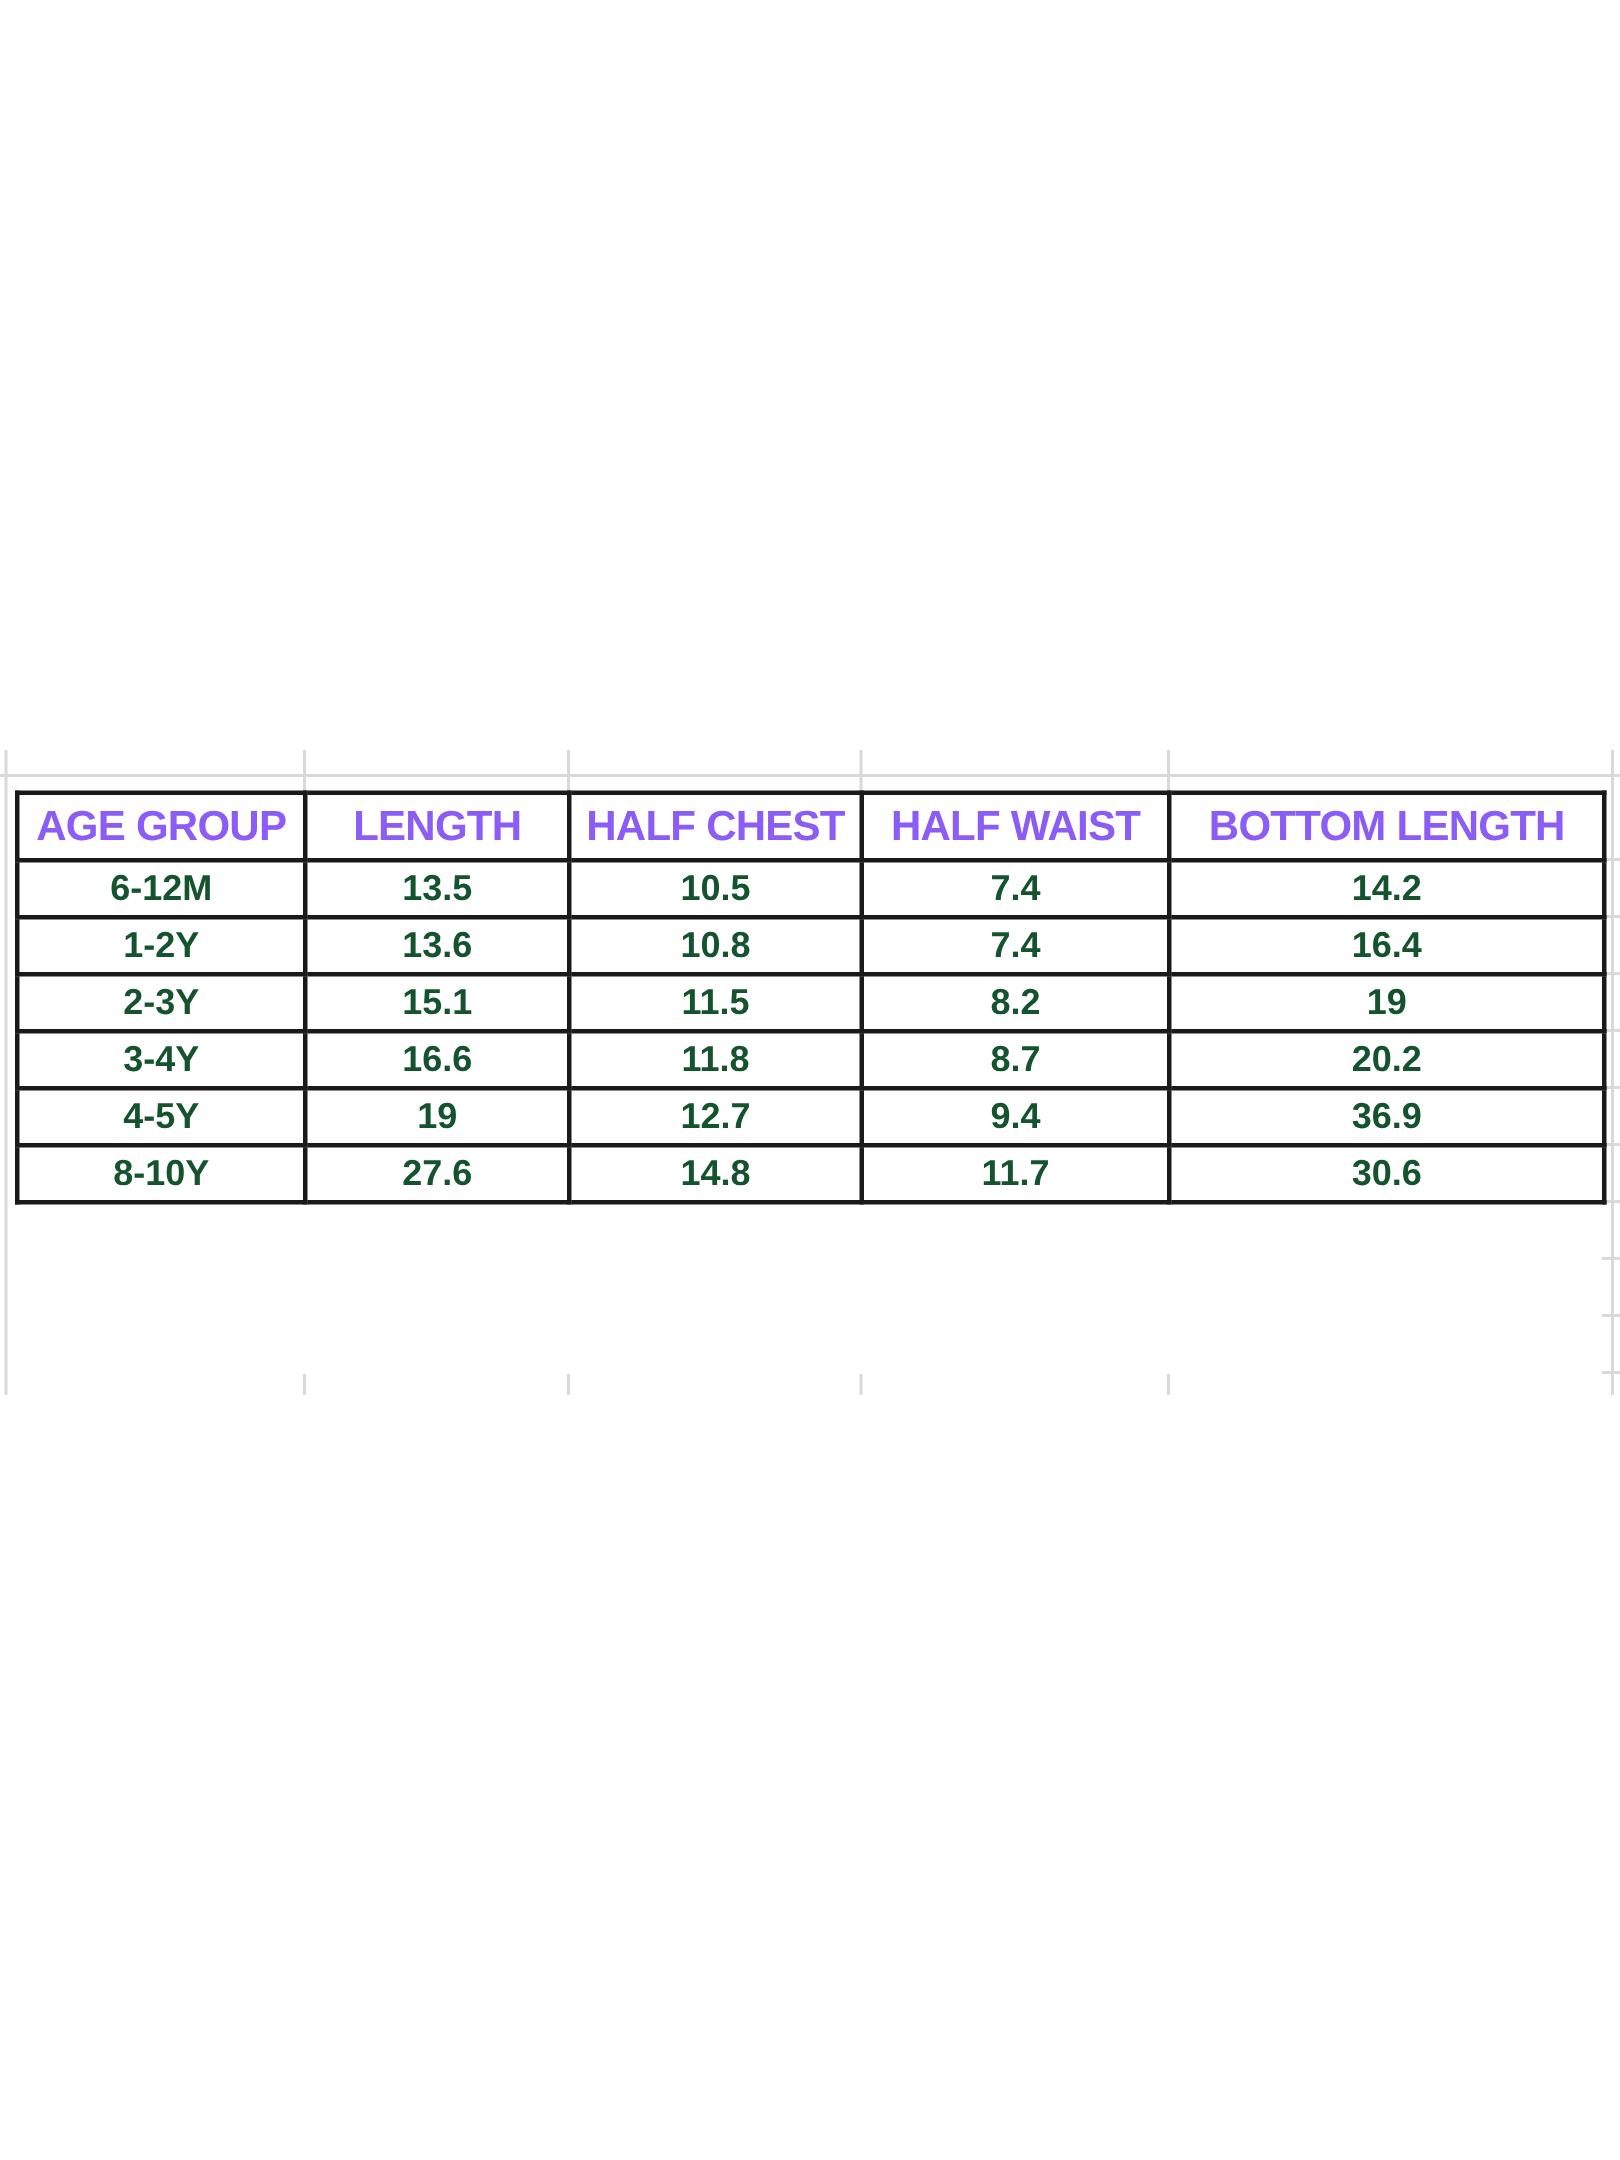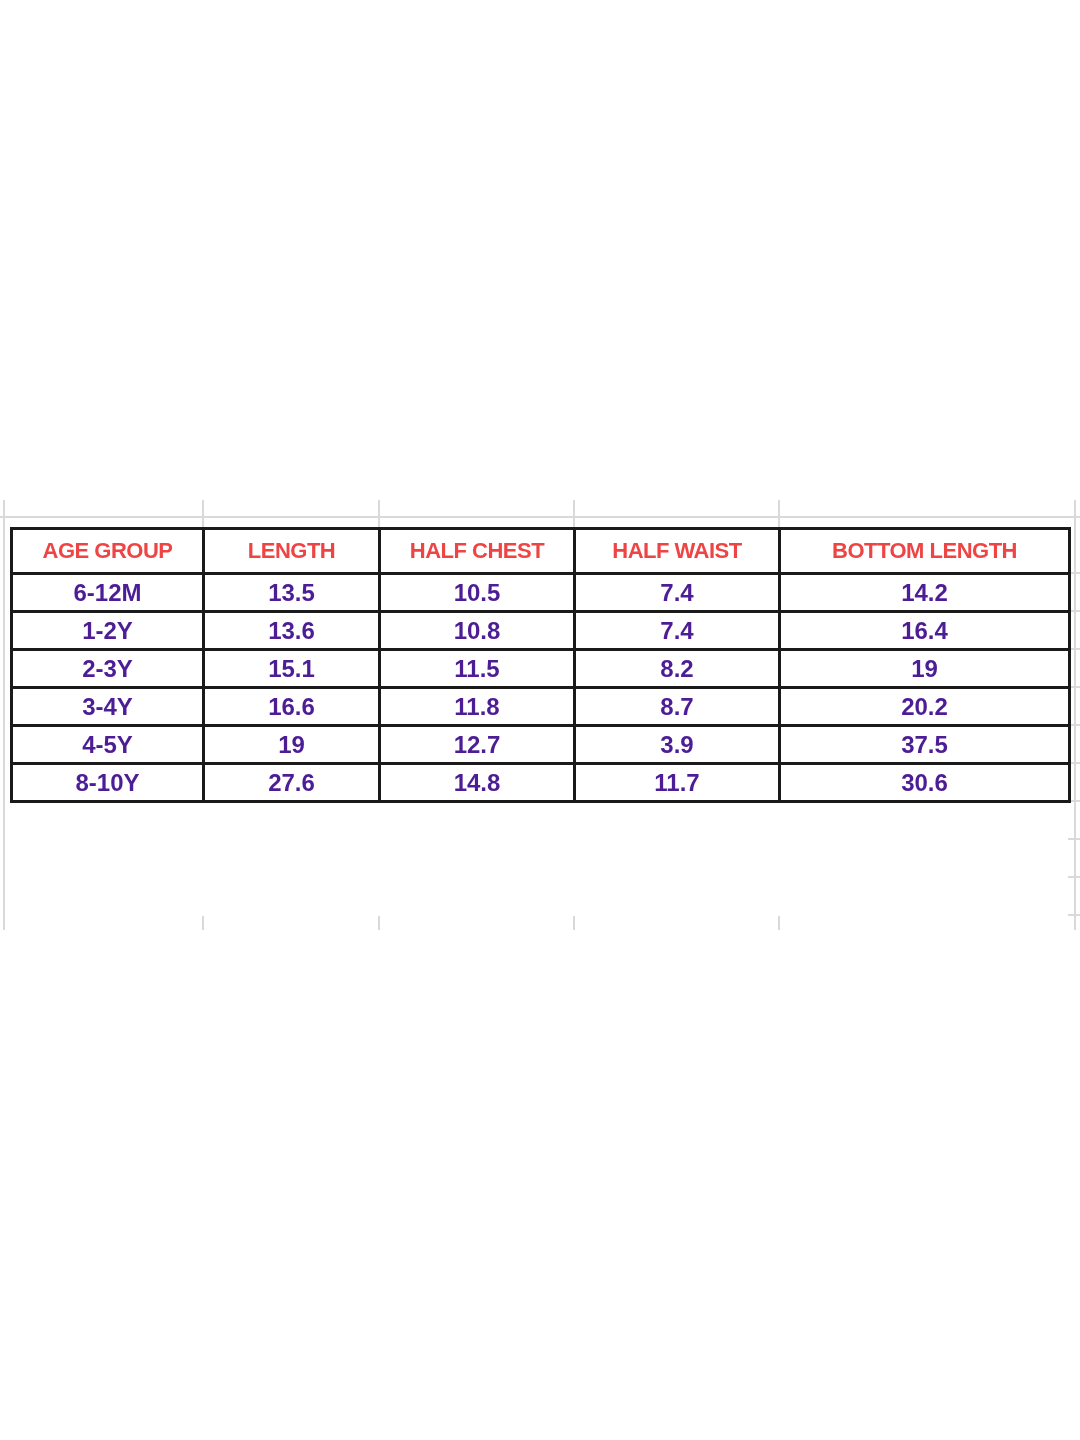--- a/index.html
+++ b/index.html
@@ -31,30 +31,30 @@
   .size-table th, .size-table td {
     border: 3px solid #1a1a1a;
     text-align: center;
     vertical-align: middle;
     padding: 0;
     overflow: hidden;
     white-space: nowrap;
   }
   .size-table th {
     height: 42px;
-    font-size: 22px;
+    font-size: 28px;
     font-weight: 700;
-    color: #ef4444;
+    color: #8b5cf6;
     letter-spacing: -0.5px;
   }
   .size-table td {
     height: 35px;
     font-size: 24px;
     font-weight: 600;
-    color: #4c1d95;
+    color: #14532d;
   }
 </style>
 </head>
 <body>
 
 <div class="page">
 
   <div class="gridline" style="left:0; top:516px; width:1080px; height:2px;"></div>
   <div class="gridline" style="left:3px; top:500px; width:2px; height:430px;"></div>
   <div class="gridline" style="left:1074px; top:500px; width:2px; height:430px;"></div>
@@ -127,22 +127,22 @@
       <td>16.6</td>
       <td>11.8</td>
       <td>8.7</td>
       <td>20.2</td>
     </tr>
 
     <tr>
       <td>4-5Y</td>
       <td>19</td>
       <td>12.7</td>
-      <td>3.9</td>
-      <td>37.5</td>
+      <td>9.4</td>
+      <td>36.9</td>
     </tr>
 
 
 
 
     <tr>
       <td>8-10Y</td>
       <td>27.6</td>
       <td>14.8</td>
       <td>11.7</td>

